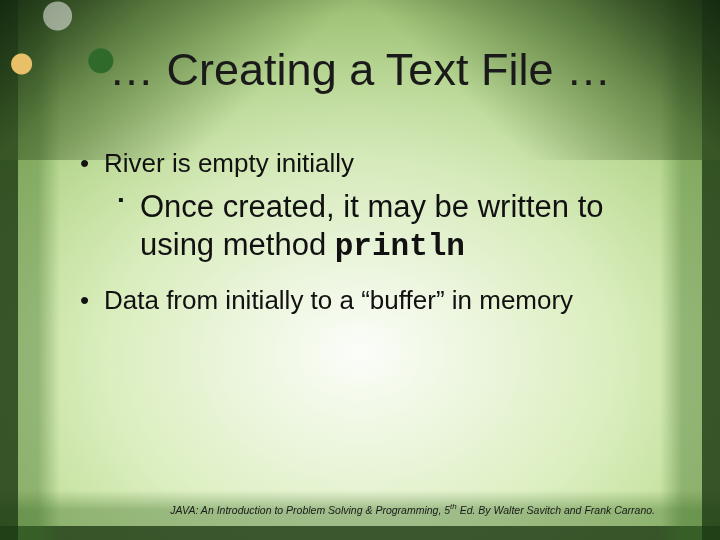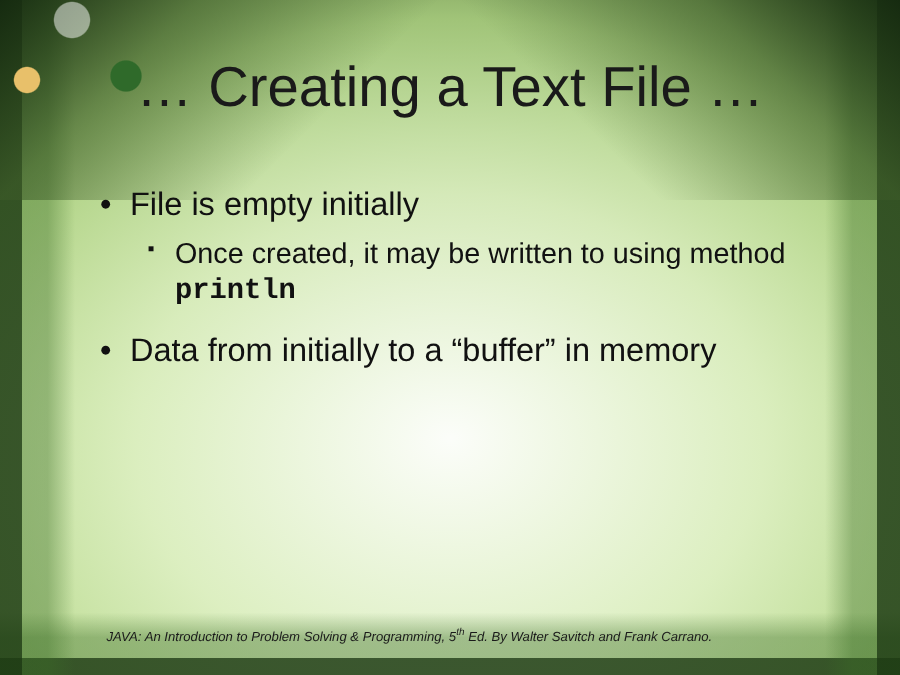--- a/index.html
+++ b/index.html
@@ -40,44 +40,44 @@
     font-size: 45px; color: #1a1a1a;
   }
   .content {
     position: absolute; top: 148px; left: 78px; width: 580px;
     color: #111;
   }
   ul.level1 { list-style: none; }
   ul.level1 > li { position: relative; padding-left: 26px; font-size: 26px; line-height: 1.22; margin-bottom: 8px; }
   ul.level1 > li::before { content: "•"; position: absolute; left: 2px; top: 0; font-size: 26px; }
   ul.level2 { list-style: none; margin: 8px 0 18px 14px; }
-  ul.level2 > li { position: relative; padding-left: 22px; font-size: 23px; line-height: 1.25; }
+  ul.level2 > li { position: relative; padding-left: 22px; font-size: 31px; line-height: 1.25; }
   ul.level2 > li::before { content: "▪"; position: absolute; left: 0; top: 2px; font-size: 16px; }
   .mono { font-family: "Courier New", Courier, monospace; font-weight: bold; }
   .footer {
     position: absolute; bottom: 22px; left: 0; width: 655px;
-    text-align: center; font-size: 10.5px; font-style: italic; color: #1a1a1a;
+    text-align: right; font-size: 10.5px; font-style: italic; color: #1a1a1a;
     line-height: 1.5;
   }
   .footer .sup { font-size: 8px; vertical-align: super; font-style: italic; }
   .footer .nital { font-style: normal; }
 </style>
 </head>
 <body>
 
 <div class="slide">
   <div class="photo-sides"></div>
   <div class="photo-corner"></div>
 
   <div class="title">… Creating a Text File …</div>
 
   <div class="content">
     <ul class="level1">
       <li>
-        <span>File is empty initially</span>
+        <span>River is empty initially</span>
         <ul class="level2">
           <li>
             <span>Once created, it  may be written to using method </span><span class="mono">println</span>
           </li>
         </ul>
       </li>
       <li>
         <span>Data from initially to a “buffer” in memory</span>
       </li>
     </ul>

